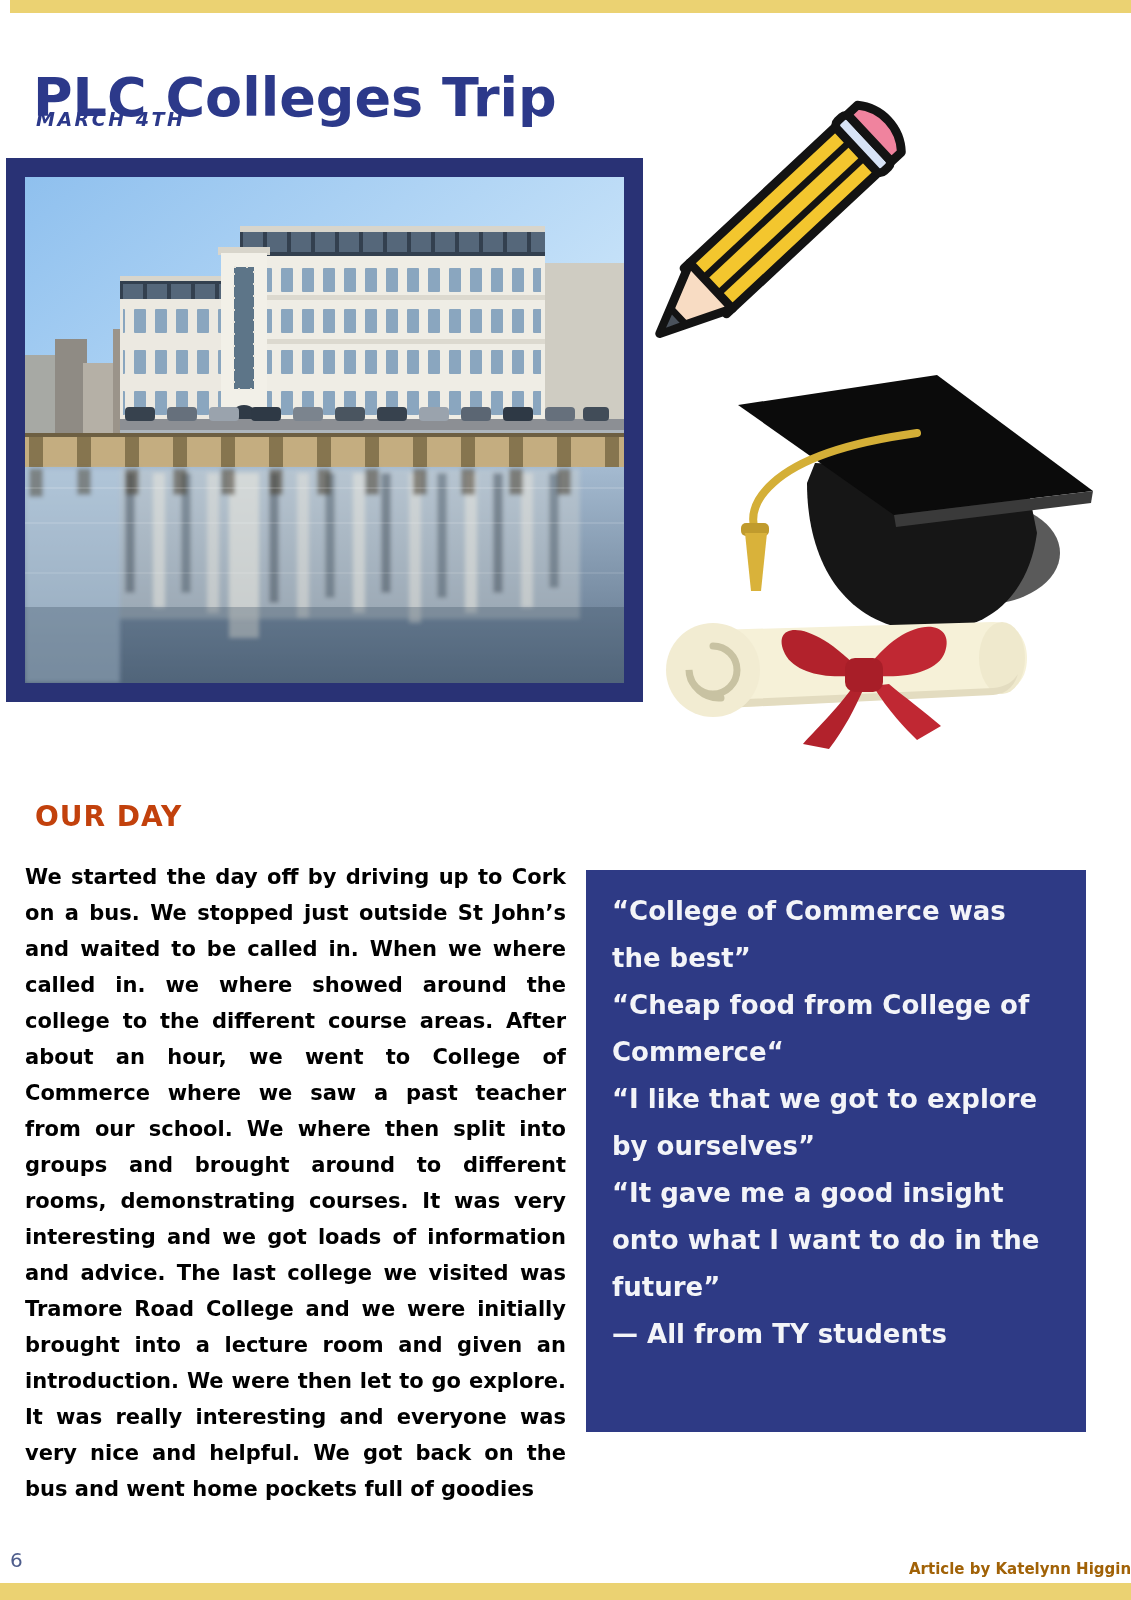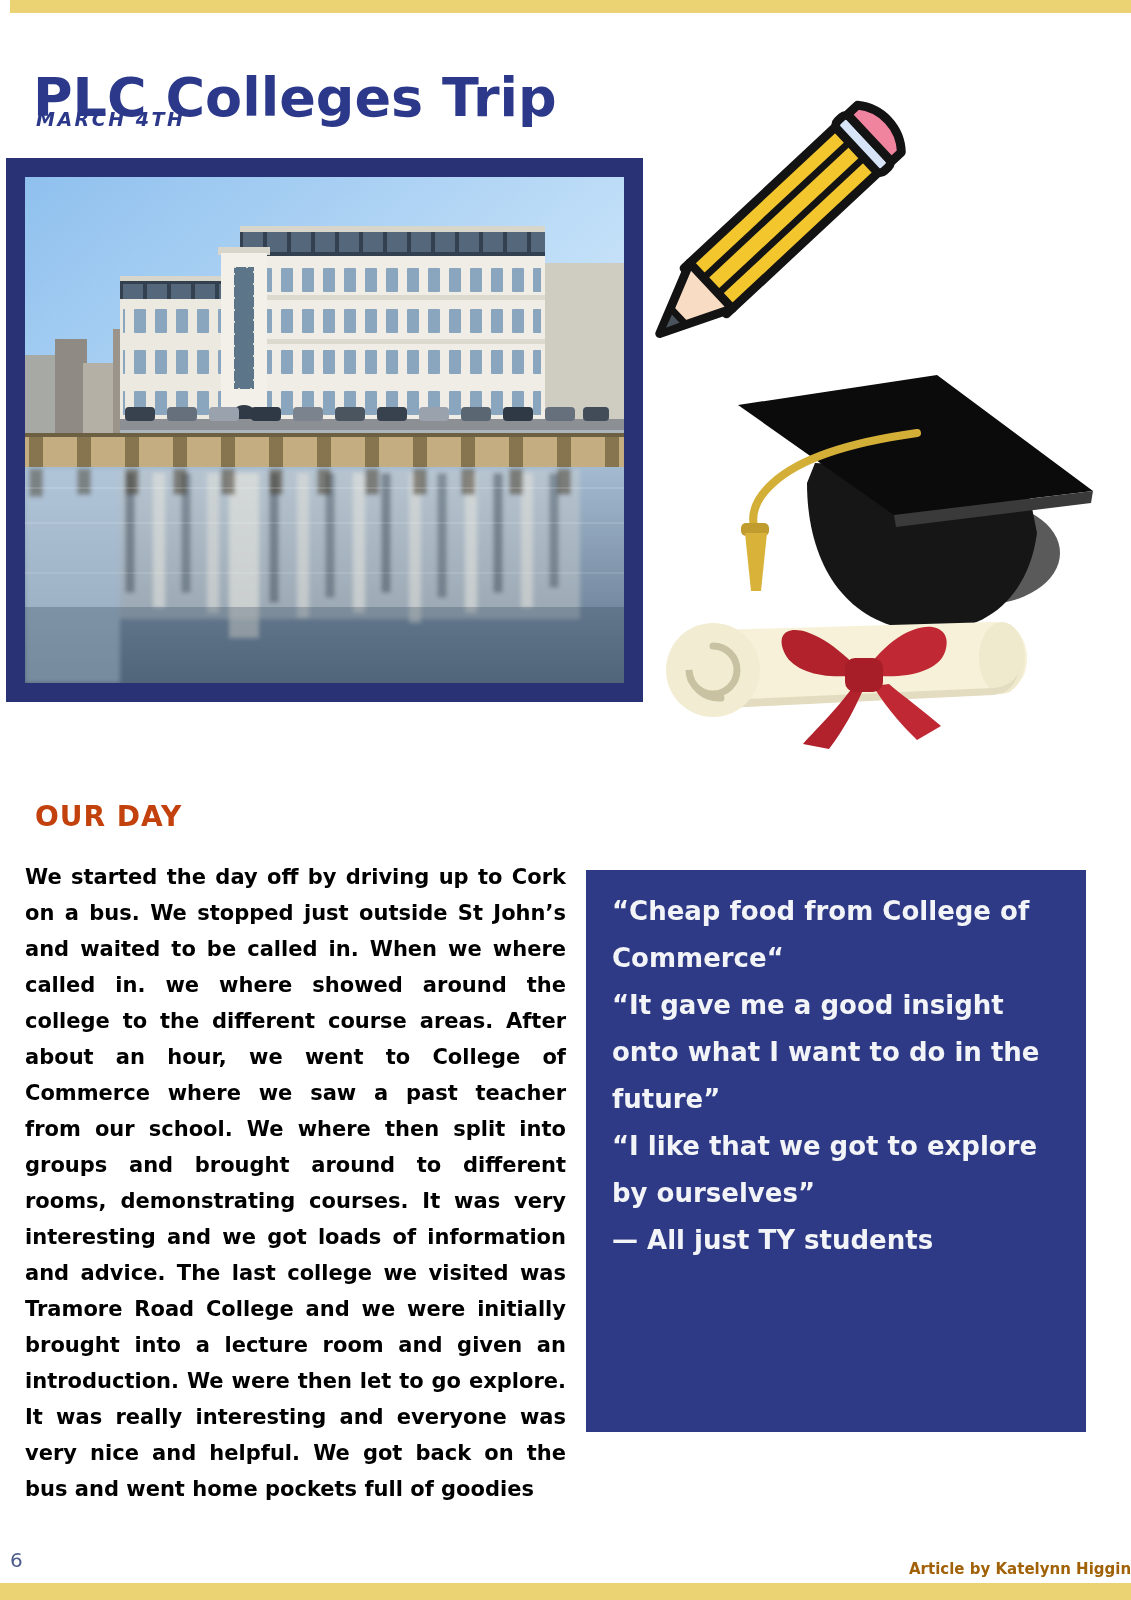--- a/index.html
+++ b/index.html
@@ -188,24 +188,25 @@
       <path d="M220,108 C236,134 252,150 264,162 L288,148 C272,134 250,118 236,106 Z" fill="#c02833"></path>
       <rect x="192" y="80" width="38" height="34" rx="10" fill="#a81e28"></rect>
     </svg>
   </div>
 
   <h2 class="section-heading">OUR DAY</h2>
 
   <p class="body-text">We started the day off by driving up to Cork on a bus. We stopped just outside St John’s and waited to be called in. When we where called in. we where showed around the college to the different course areas. After about an hour, we went to College of Commerce where we saw a past teacher from our school. We where then split into groups and brought around to different rooms, demonstrating courses. It was very interesting and we got loads of information and advice. The last college we visited was Tramore Road College and we were initially brought into a lecture room and given an introduction. We were then let to go explore. It was really interesting and everyone was very nice and helpful. We got back on the bus and went home pockets full of goodies</p>
 
   <div class="quote-box">
+    <p>“College of Commerce was the best”</p>
     <p>“Cheap food from College of Commerce“</p>
+    <p>“I like that we got to explore by ourselves”</p>
     <p>“It gave me a good insight onto what I want to do in the future”</p>
-    <p>“I like that we got to explore by ourselves”</p>
-    <p>— All just TY students</p>
+    <p>— All from TY students</p>
   </div>
 
   <div class="page-number">6</div>
   <div class="byline">Article by Katelynn Higgins</div>
 
   <div class="bar bar-bottom"></div>
 
 </div>
 
 </body></html>

